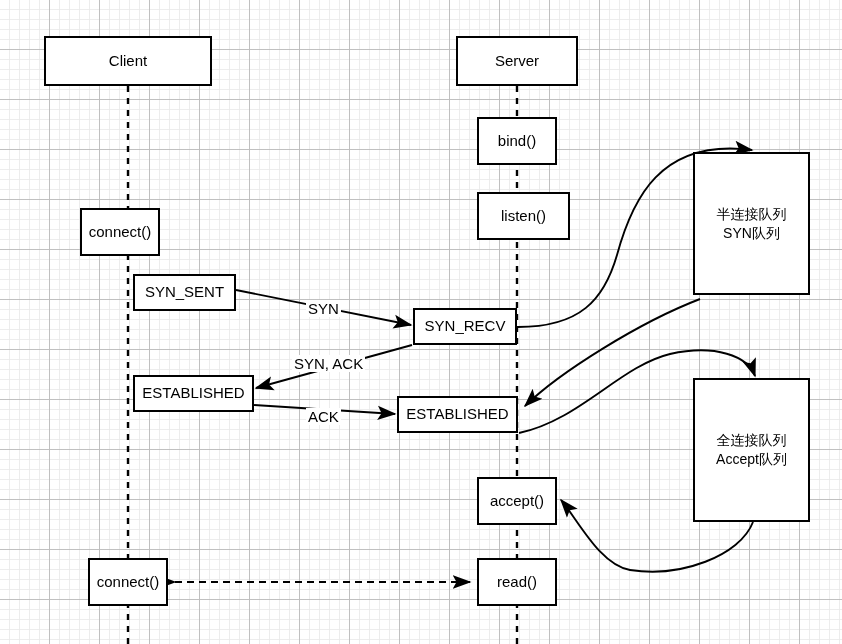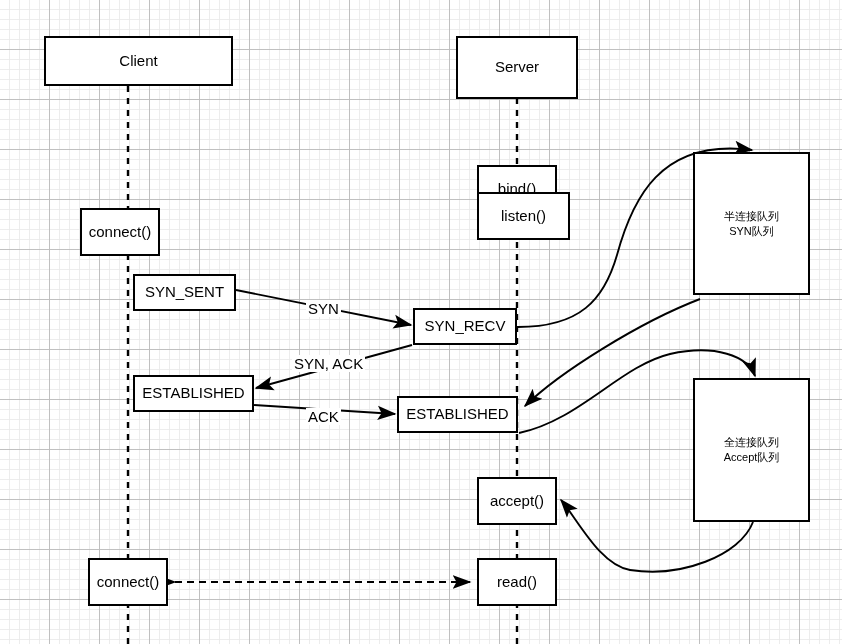--- a/index.html
+++ b/index.html
@@ -42,21 +42,21 @@
     align-items: center;
     justify-content: center;
     text-align: center;
     color: #000000;
     font-size: 15px;
     line-height: 1.35;
     white-space: pre-line;
     z-index: 5;
   }
   .node.queue {
-    font-size: 11px;
+    font-size: 14px;
   }
   .edge-label {
     position: absolute;
     background: #ffffff;
     color: #000000;
     font-size: 15px;
     line-height: 1;
     padding: 1px 2px;
     white-space: nowrap;
     z-index: 8;
@@ -90,23 +90,23 @@
 
     <path d="M 700,299 C 640,322 560,372 525,406" fill="none" stroke="#000000" stroke-width="1.9" marker-end="url(#arrowEnd)"></path>
 
     <path d="M 519,433 C 580,420 620,366 670,354 C 715,344 748,356 755,376" fill="none" stroke="#000000" stroke-width="1.9" marker-end="url(#arrowEnd)"></path>
 
     <path d="M 753,522 C 740,556 680,578 630,570 C 600,565 578,520 561,500" fill="none" stroke="#000000" stroke-width="1.9" marker-end="url(#arrowEnd)"></path>
 
     <line x1="175" y1="582" x2="470" y2="582" stroke="#000000" stroke-width="1.9" stroke-dasharray="7 5" marker-end="url(#arrowEnd)" marker-start="url(#arrowStart)"></line>
   </svg>
 
-  <div class="node" style="left:44px;  top:36px;  width:189px; height:50px;">Client</div>
-  <div class="node" style="left:456px; top:36px;  width:122px; height:63px;">Server</div>
-  <div class="node" style="left:477px; top:117px; width:80px;  height:48px;margin-top:48px;">bind()</div>
+  <div class="node" style="left:44px;  top:36px;  width:168px; height:50px;">Client</div>
+  <div class="node" style="left:456px; top:36px;  width:122px; height:50px;">Server</div>
+  <div class="node" style="left:477px; top:117px; width:80px;  height:48px;">bind()</div>
   <div class="node" style="left:477px; top:192px; width:93px;  height:48px;">listen()</div>
   <div class="node" style="left:80px;  top:208px; width:80px;  height:48px;">connect()</div>
   <div class="node" style="left:133px; top:274px; width:103px; height:37px;">SYN_SENT</div>
   <div class="node" style="left:413px; top:308px; width:104px; height:37px;">SYN_RECV</div>
   <div class="node" style="left:133px; top:375px; width:121px; height:37px;">ESTABLISHED</div>
   <div class="node" style="left:397px; top:396px; width:121px; height:37px;">ESTABLISHED</div>
   <div class="node queue" style="left:693px; top:152px; width:117px; height:143px;">半连接队列
 SYN队列</div>
   <div class="node queue" style="left:693px; top:378px; width:117px; height:144px;">全连接队列
 Accept队列</div>

